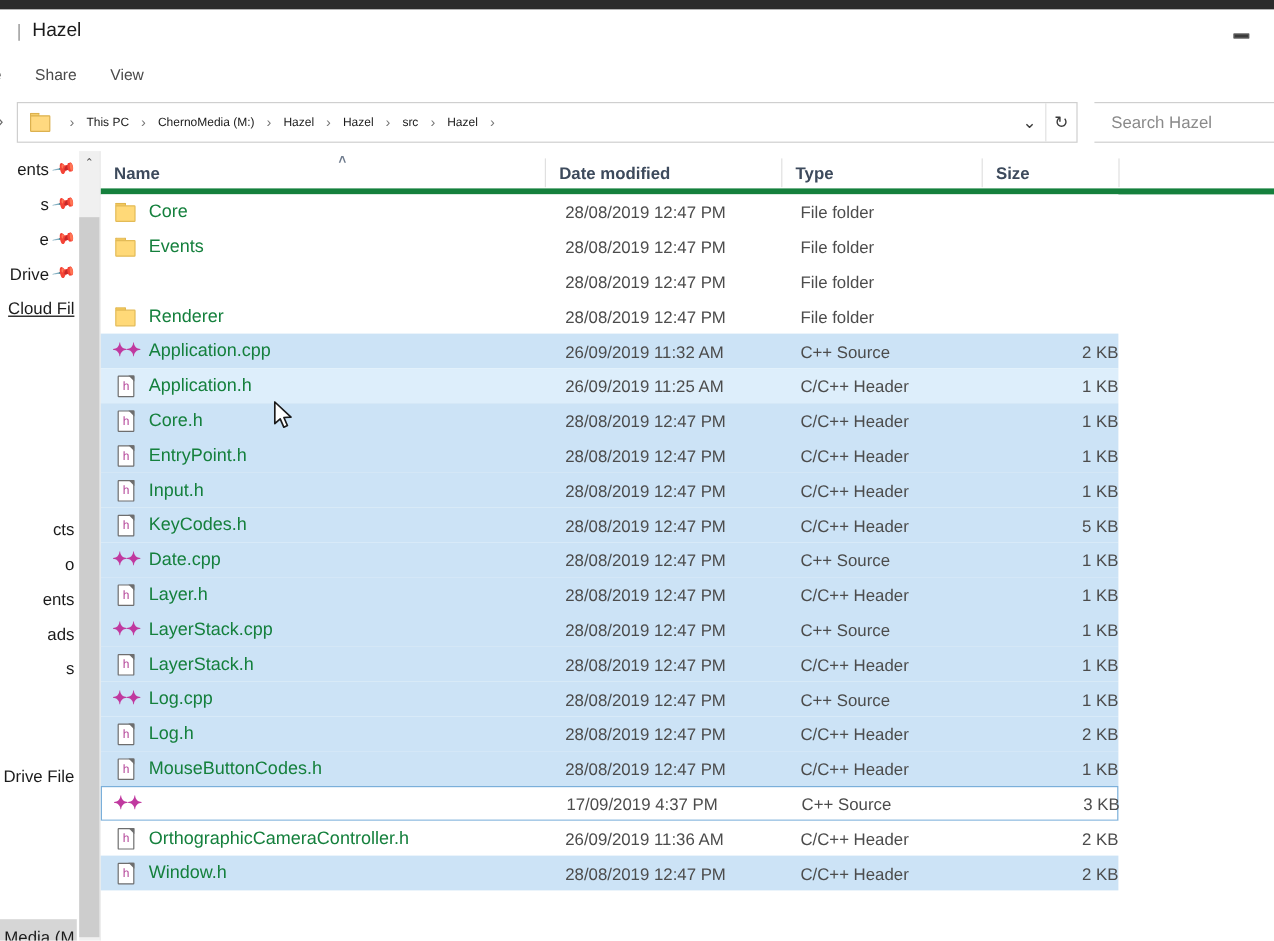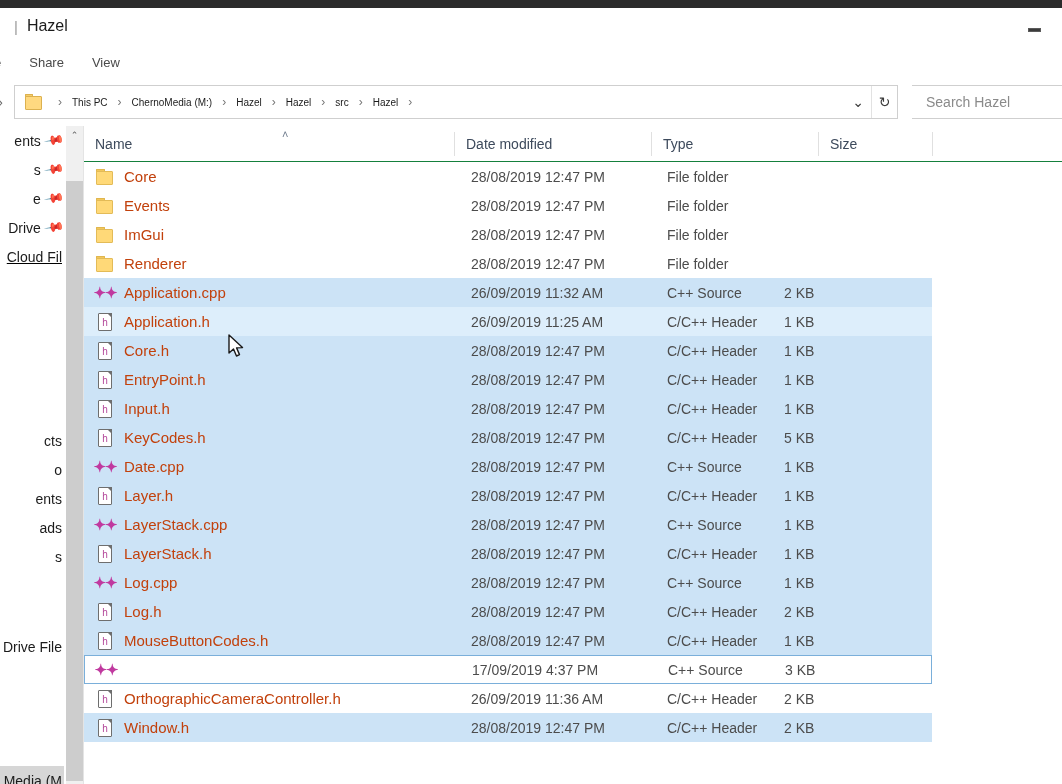--- a/index.html
+++ b/index.html
@@ -90,21 +90,21 @@
     font-size:9px; color:#5a5a5a; background:#f0f0f0;
   }
   .nav-scroll .thumb {
     position:absolute; left:0; top:55px; width:17px; height:600px; background:#cdcdcd;
   }
   .pane-split { position:absolute; left:83px; top:126px; width:1px; height:658px; background:#e4e4e4; }
 
   
   .filelist { position:absolute; left:84px; top:126px; width:978px; height:658px; background:#fff; }
 
-  .colhead { position:relative; height:36px; border-bottom:1px solid #15803d; }
+  .colhead { position:relative; height:36px; border-bottom:5px solid #15803d;font-weight:bold; }
   .col {
     position:absolute; top:0; height:36px; display:flex; align-items:center;
     font-size:14px; color:#3d4a5c; padding-left:11px;
   }
   .col-div { position:absolute; top:6px; width:1px; height:24px; background:#e0e0e0; }
   .sort-caret {
     position:absolute; top:2px; font-size:11px; color:#6d7a8c;
   }
 
   .rows { position:relative; }
@@ -113,22 +113,22 @@
     width:848px;
   }
   .row.sel  { background:#cce3f6; }
   .row.hov  { background:#ddeefb; }
   .row.focus{ background:#ffffff; border:1px solid #7aafda; height:29px; }
   .row.plain{ background:#ffffff; }
 
   .c-name { position:absolute; left:0; width:370px; display:flex; align-items:center; padding-left:11px; }
   .c-date { position:absolute; left:387px; width:198px; font-size:14px; color:#4c4c4c; }
   .c-type { position:absolute; left:583px; width:166px; font-size:14px; color:#4c4c4c; }
-  .c-size { position:absolute; left:700px; width:148px; font-size:14px; color:#4c4c4c; }
-  .fname { font-size:15px; color:#c2410c; white-space:nowrap; }
+  .c-size { position:absolute; left:700px; width:148px; font-size:14px; color:#4c4c4c; text-align:right; }
+  .fname { font-size:15px; color:#15803d; white-space:nowrap; }
 
   
   .ico { width:20px; height:18px; margin-right:9px; flex:none; position:relative; }
   .ico.folder .tab { position:absolute; left:1px; top:1px; width:9px; height:3px;
       background:#f2c75c; border:1px solid #e0b64e; border-bottom:none; border-radius:1px 1px 0 0; }
   .ico.folder .body { position:absolute; left:1px; top:3px; width:17px; height:14px;
       background:#ffd978; border:1px solid #e3bb57; border-radius:1px; }
   .ico.cpp { display:flex; align-items:center; justify-content:center;
       color:#c0399f; font-size:15px; font-weight:bold; letter-spacing:-1px; line-height:1; }
   .ico.hdr { }
@@ -291,37 +291,30 @@
               <span class="tab"></span>
               <span class="body"></span>
             </span>
             <span class="fname">Events</span>
           </div>
           <div class="c-date">28/08/2019 12:47 PM</div>
           <div class="c-type">File folder</div>
           <div class="c-size"></div>
         </div>
         <div class="row plain">
+          <div class="c-date">28/08/2019 12:47 PM</div>
+          <div class="c-type">File folder</div>
+          <div class="c-size"></div>
+        </div>
+        <div class="row plain">
           <div class="c-name">
             <span class="ico folder">
               <span class="tab"></span>
               <span class="body"></span>
             </span>
-            <span class="fname">ImGui</span>
-          </div>
-          <div class="c-date">28/08/2019 12:47 PM</div>
-          <div class="c-type">File folder</div>
-          <div class="c-size"></div>
-        </div>
-        <div class="row plain">
-          <div class="c-name">
-            <span class="ico folder">
-              <span class="tab"></span>
-              <span class="body"></span>
-            </span>
             <span class="fname">Renderer</span>
           </div>
           <div class="c-date">28/08/2019 12:47 PM</div>
           <div class="c-type">File folder</div>
           <div class="c-size"></div>
         </div>
         <div class="row sel">
           <div class="c-name">
             <span class="ico cpp">✦✦</span>
             <span class="fname">Application.cpp</span>

